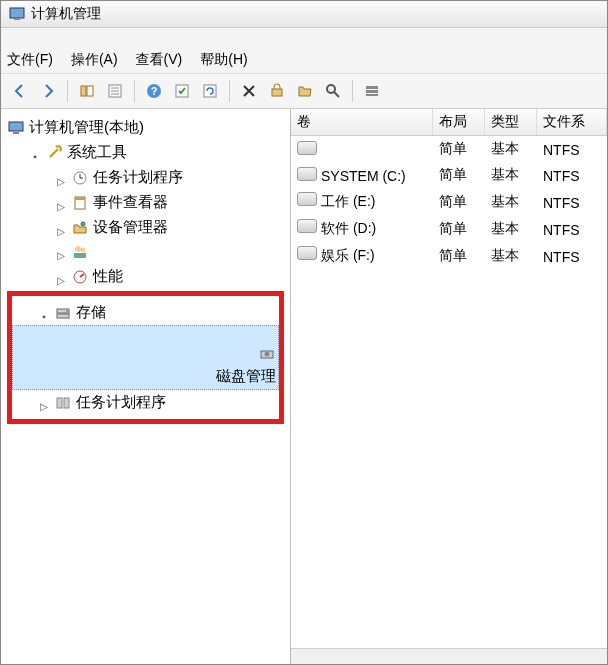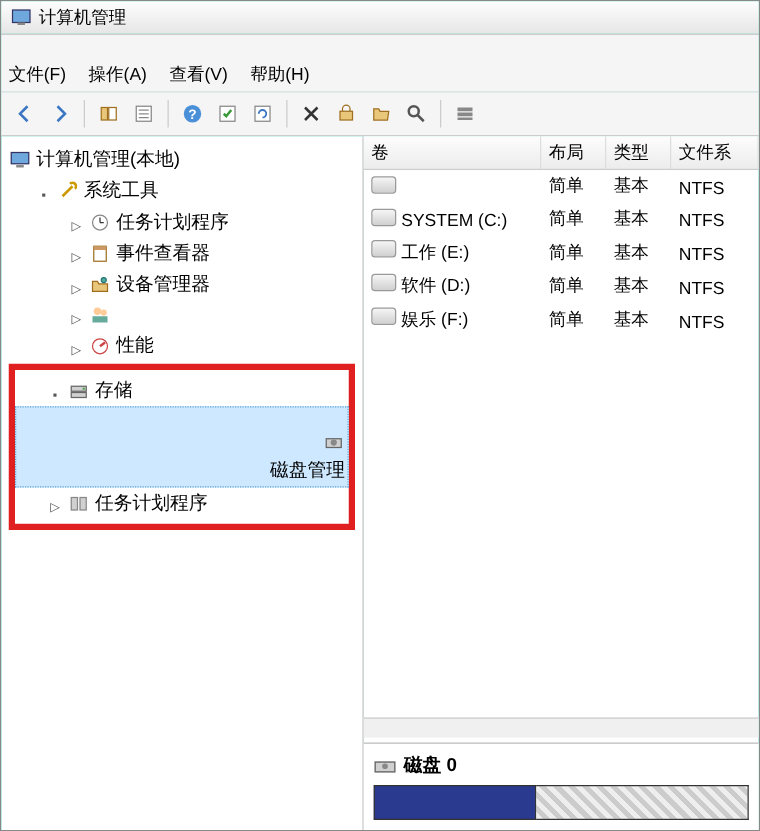--- a/index.html
+++ b/index.html
@@ -430,31 +430,16 @@
             <div class="cell col-fs">NTFS</div>
           </div>
           <div class="list-row">
             <div class="cell col-vol"><span class="vol-icon"></span><span>娱乐 (F:)</span></div>
             <div class="cell col-layout">简单</div>
             <div class="cell col-type">基本</div>
             <div class="cell col-fs">NTFS</div>
           </div>
         </div>
       <div class="scrollbar-stub"></div>
-      <div class="bottom-disk">
-        <div class="disk-label">
-          <span class="node-icon">
-              <svg width="18" height="18" viewBox="0 0 16 16">
-                <rect x="1" y="5" width="14" height="7" fill="#d0d0d0" stroke="#666"></rect>
-                <circle cx="8" cy="8" r="2" fill="#888"></circle>
-              </svg>
-            </span>
-          <span>磁盘 0</span>
-        </div>
-        <div class="disk-bar">
-          <div class="disk-seg1"></div>
-          <div class="disk-seg2"></div>
-        </div>
-      </div>
     </div>
 
   </div>
 </div>
 
 </body></html>

